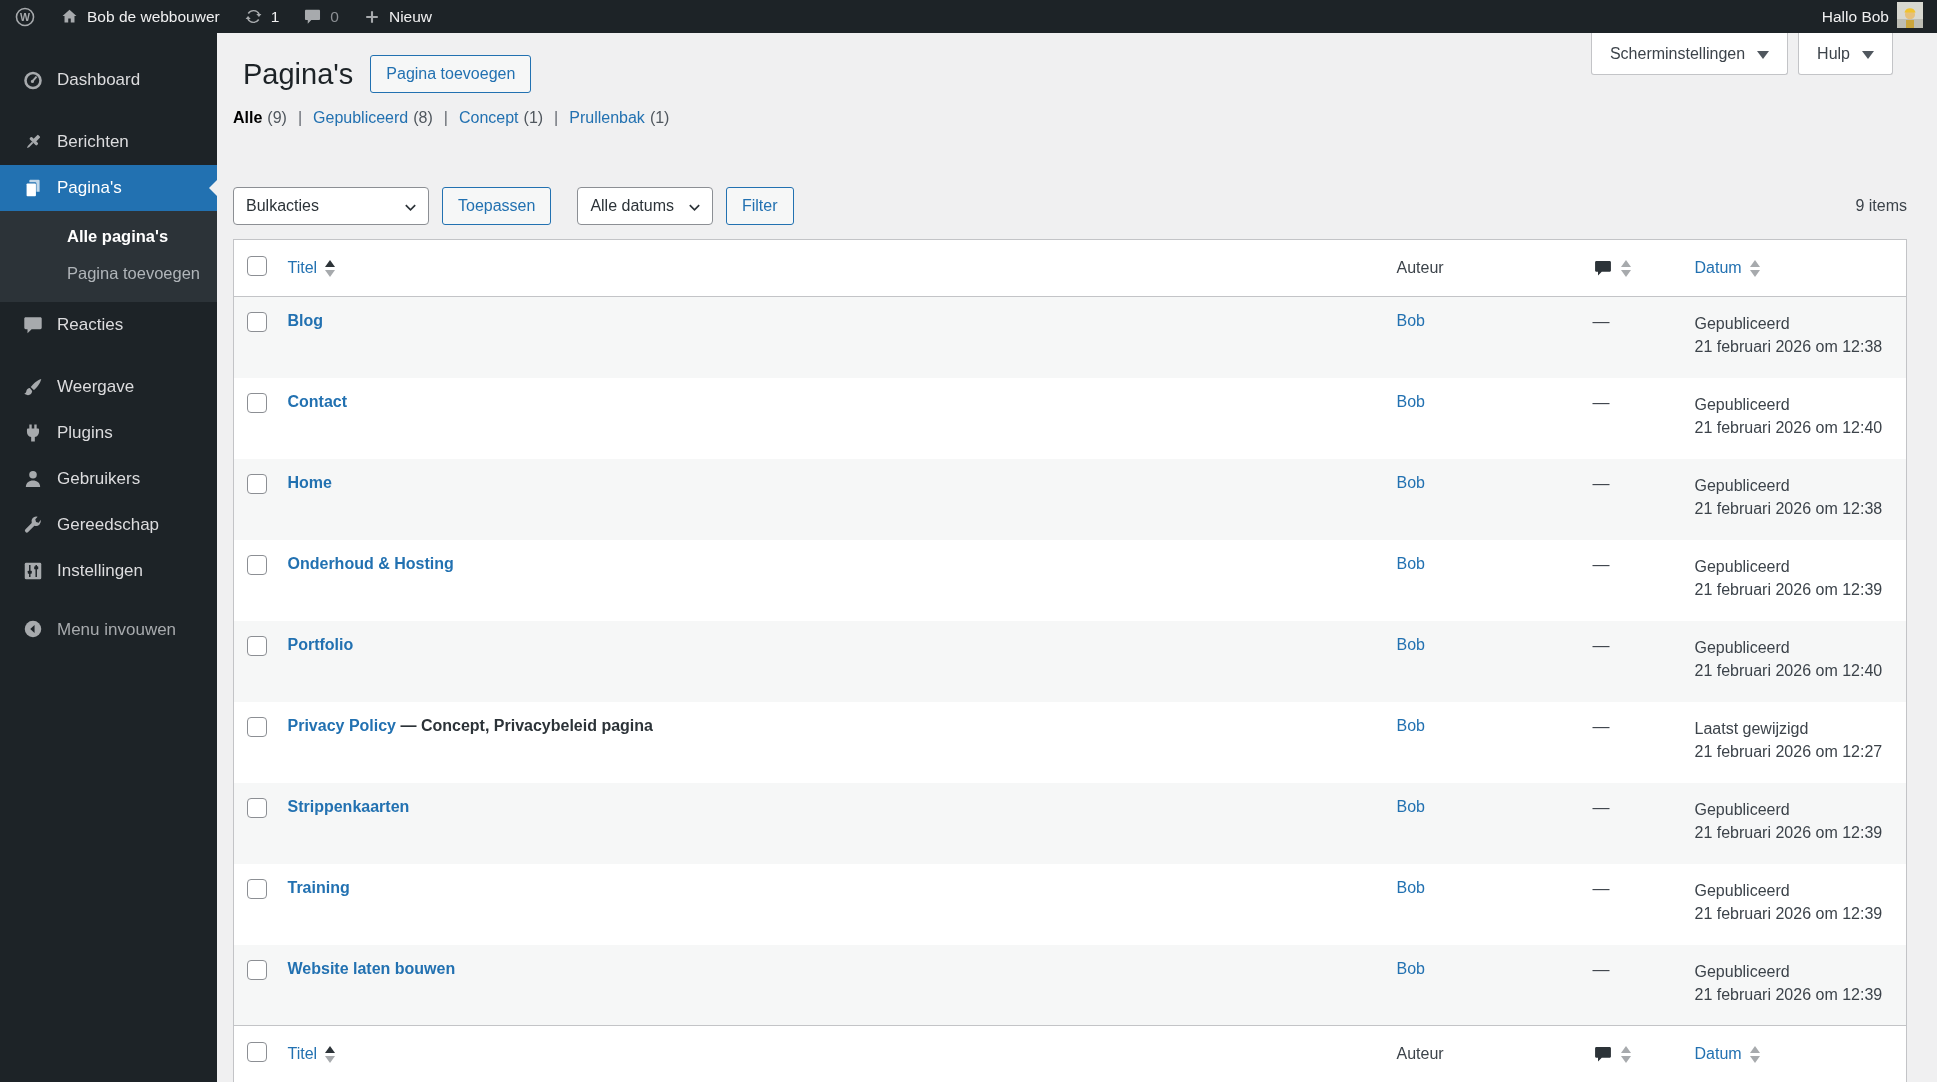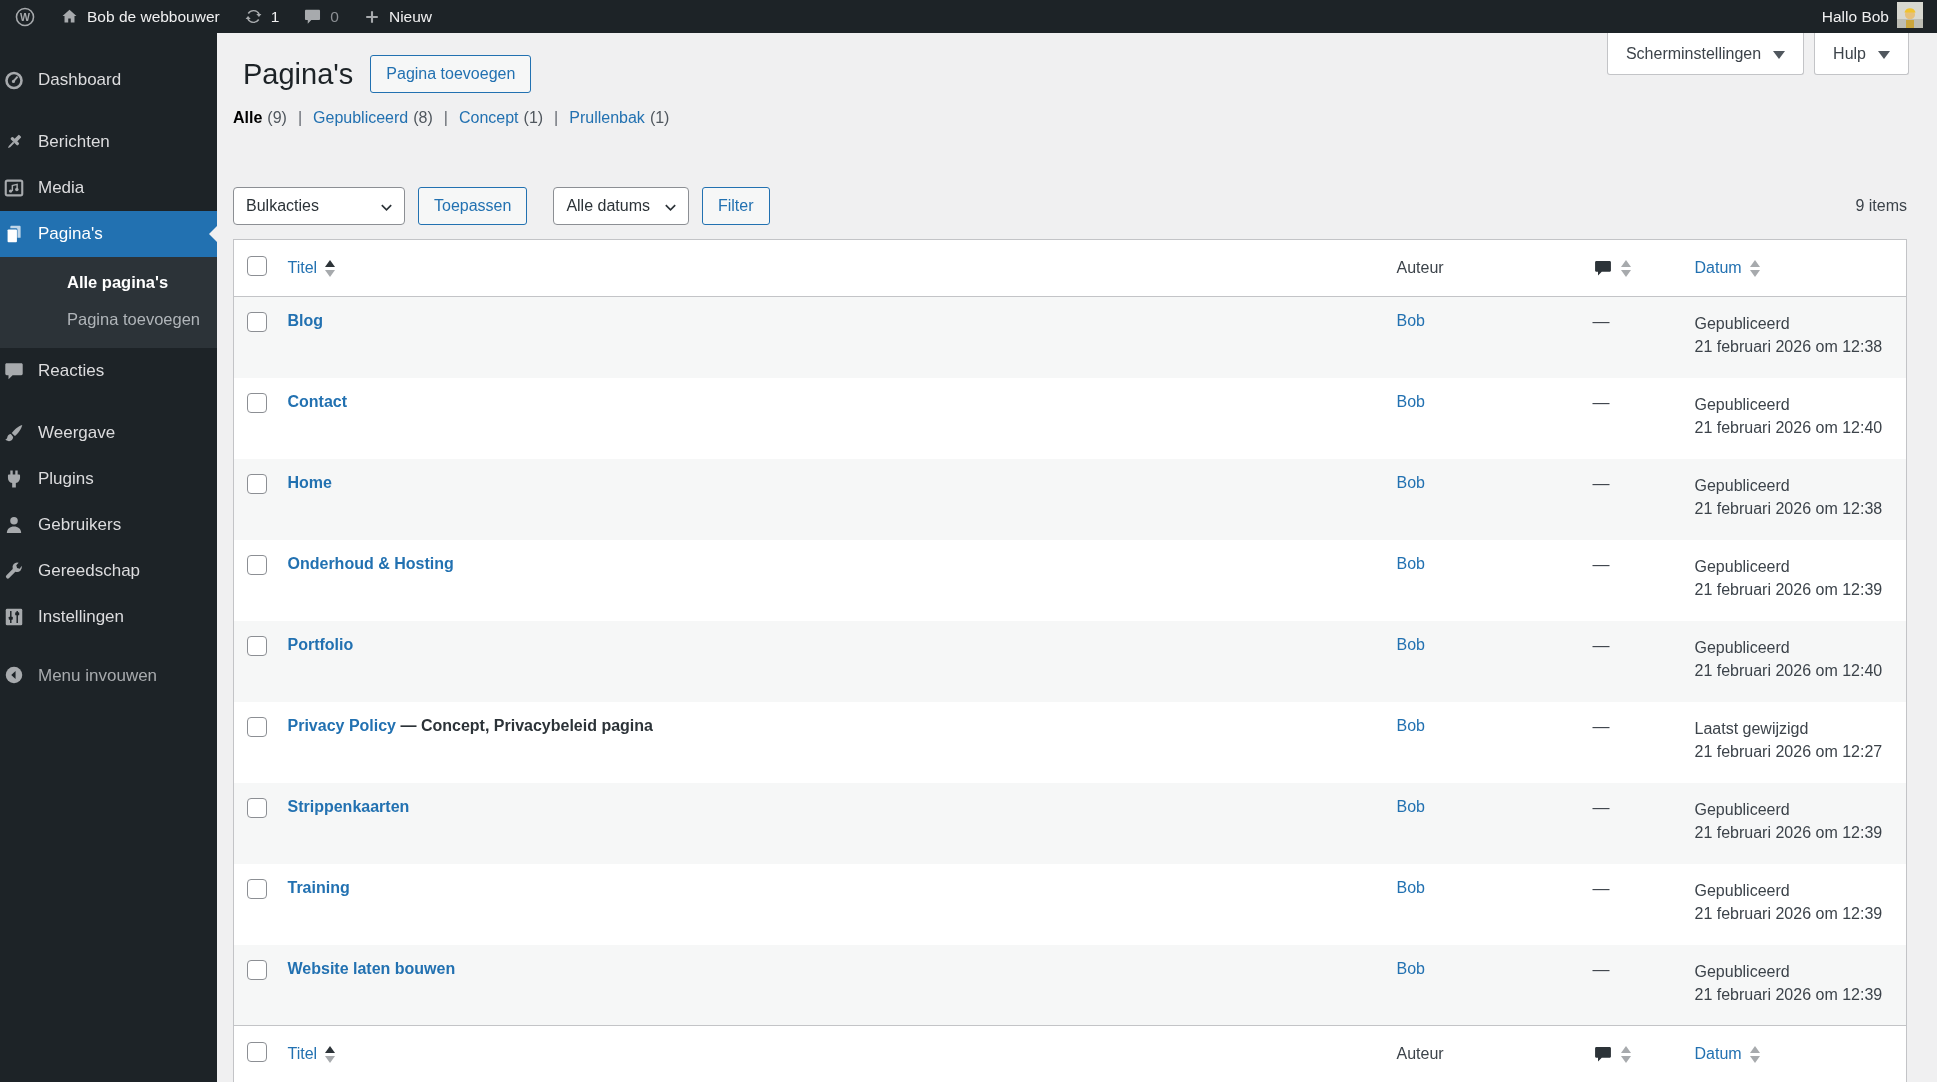--- a/index.html
+++ b/index.html
@@ -25,40 +25,40 @@
   .ab-right { display:flex; align-items:center; }
 
   
   .sidebar {
     position:absolute; top:33px; left:0; bottom:0; width:217px;
     background:#1d2327; padding-top:24px; z-index:10;
     font-size:17px; color:#dcdcde;
   }
   .menu-item {
     position:relative; display:flex; align-items:center; gap:13px;
-    height:46px; padding-left:3px; cursor:pointer;
+    height:46px; padding-left:22px; cursor:pointer;
   }
   .menu-item .mi-icon { width:22px; height:22px; flex:none; display:flex; color:#a7aaad; }
   .menu-item .mi-icon svg { width:100%; height:100%; }
   .menu-item.active { background:#2271b1; color:#fff; font-weight:400; }
   .menu-item.active .mi-icon { color:#fff; }
   .menu-item.active::after {
     content:""; position:absolute; right:0; top:50%; margin-top:-8px;
     width:0; height:0; border:8px solid transparent; border-right-color:#f0f0f1;
   }
   .menu-sep { height:16px; }
   .submenu { background:#2c3338; padding:7px 0 10px; }
   .submenu-item { padding:9px 0 9px 67px; font-size:16.5px; color:#b0b5b9; cursor:pointer; }
   .submenu-item.active { color:#fff; font-weight:bold; }
   .menu-item.dimmed { color:#a7aaad;align-items:flex-end; }
 
   
   .content { position:absolute; left:217px; top:33px; right:0; bottom:0; }
 
-  .screen-meta { position:absolute; top:0; right:28px; display:flex; gap:10px; z-index:5; }
+  .screen-meta { position:absolute; top:0; right:44px; display:flex; gap:10px; z-index:5; }
   .meta-btn {
     height:42px; display:flex; align-items:center; gap:12px;
     background:#fff; border:1px solid #c3c4c7; border-top:none;
     border-radius:0 0 3px 3px; padding:0 18px; font-size:16px; color:#3c434a; cursor:pointer;
   }
 
   .wrap { padding:0 30px 0 16px; position:relative; }
 
   .title-row { display:flex; align-items:center; gap:17px; margin:22px 0 0 10px; }
   h1.page-title { font-size:29px; font-weight:400; color:#1d2327; margin:0; }
@@ -82,21 +82,21 @@
   ul.subsubsub a { color:#2271b1; cursor:pointer; }
   ul.subsubsub .current-label { color:#000; font-weight:bold; }
   ul.subsubsub .count { color:#50575e; margin-left:5px; }
 
   .toolbar { display:flex; align-items:center; gap:13px; margin-top:60px; }
   .select {
     position:relative; height:38px; display:flex; align-items:center;
     background:#fff; border:1px solid #8c8f94; border-radius:4px;
     font-size:16px; color:#2c3338; padding:0 38px 0 12px; cursor:pointer;
   }
-  .select.bulk { width:172px; }
+  .select.bulk { width:196px; }
   .select .chev { position:absolute; right:10px; top:12px; }
   .items-count { margin-left:auto; color:#3c434a; font-size:16px; }
 
   
   table.pages {
     width:100%; border-collapse:collapse; background:#fff;
     border:1px solid #c3c4c7; margin-top:14px; font-size:16px;
   }
   table.pages thead th { height:48px; border-bottom:1px solid #c3c4c7; }
   table.pages tfoot th { height:50px; border-top:1px solid #c3c4c7; }
@@ -207,31 +207,20 @@
     <span class="mi-icon">
       <svg viewBox="0 0 24 24" fill="currentColor">
           <g transform="rotate(45 12 12)">
             <rect x="10" y="2.5" width="4" height="8" rx="1"></rect>
             <rect x="6.5" y="9" width="11" height="3.4" rx="1.2"></rect>
             <path d="M11 12.4h2v6.6l-1 2.4-1-2.4z"></path>
           </g>
         </svg>
     </span>
     <span>Berichten</span>
-  </div>
-  <div class="menu-item">
-    <span class="mi-icon">
-      <svg viewBox="0 0 24 24">
-          <rect x="3" y="4" width="18" height="16" rx="1.8" fill="none" stroke="currentColor" stroke-width="2.3"></rect>
-          <path fill="currentColor" d="M9.4 15.4V8.7l6.8-1.7v6.6h-1.6V9l-3.6.9v5.5z"></path>
-          <circle cx="8.3" cy="15.4" r="1.9" fill="currentColor"></circle>
-          <circle cx="15.1" cy="13.6" r="1.9" fill="currentColor"></circle>
-        </svg>
-    </span>
-    <span>Media</span>
   </div>
   <div class="menu-item active">
     <span class="mi-icon">
       <svg viewBox="0 0 24 24" fill="currentColor">
           <path d="M9 3h9.2a1 1 0 011 1v12.2h-3.4V7.4a1.6 1.6 0 00-1.6-1.6H8V4a1 1 0 011-1z" opacity=".72"></path>
           <rect x="5" y="7" width="10.2" height="14" rx="1"></rect>
         </svg>
     </span>
     <span>Pagina's</span>
   </div>

